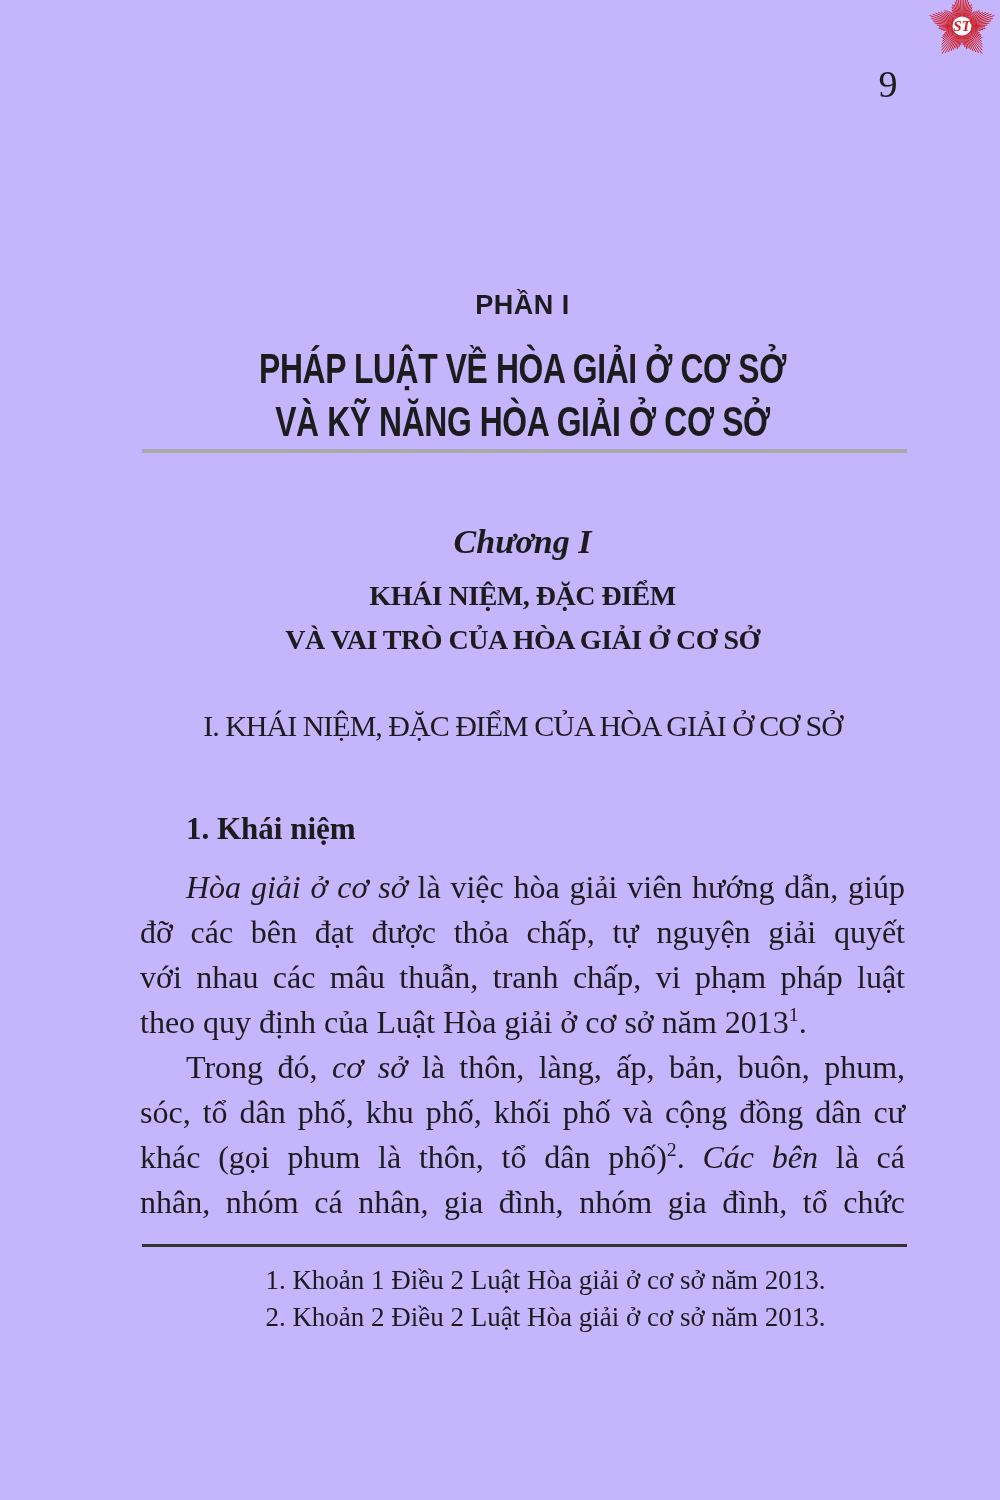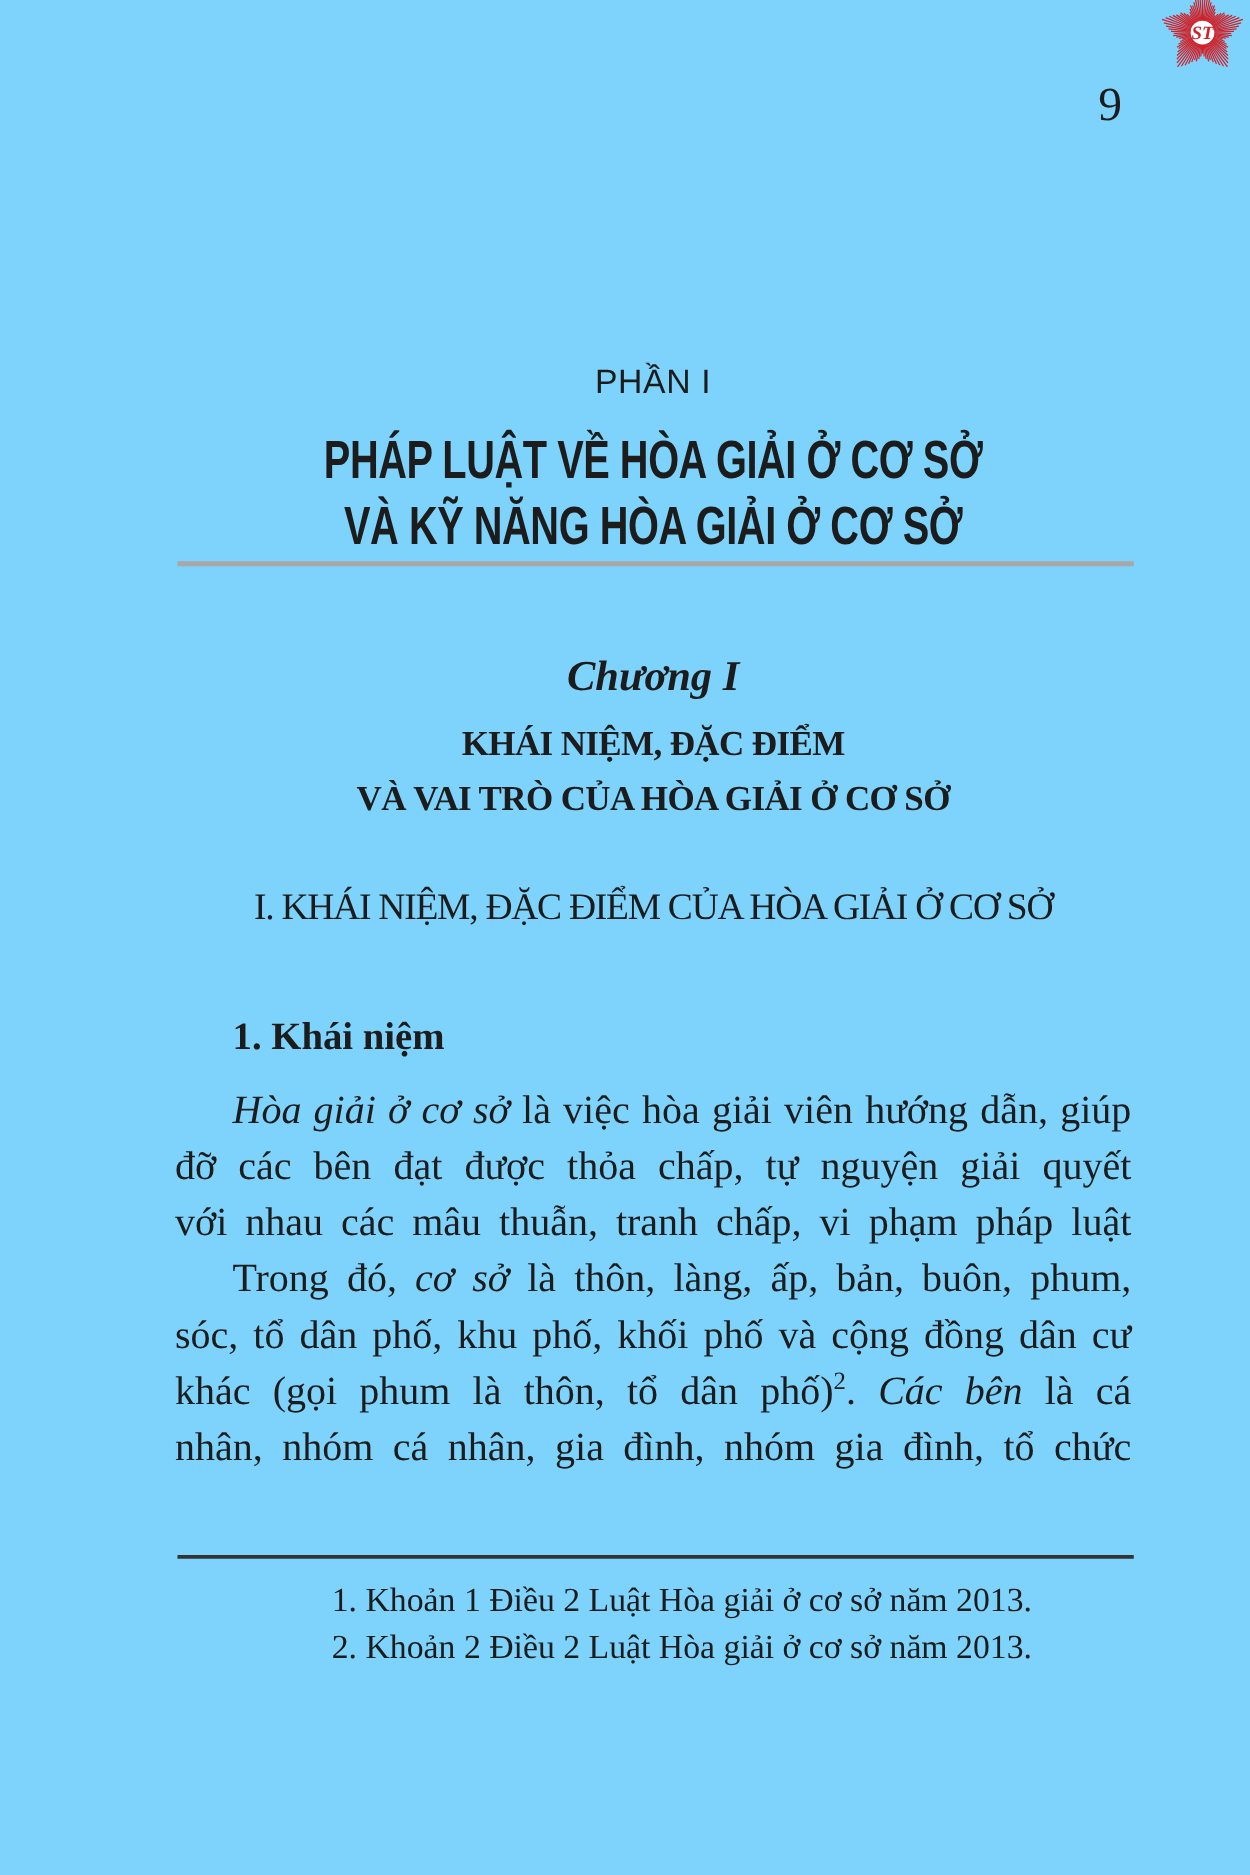--- a/index.html
+++ b/index.html
@@ -1,20 +1,20 @@
 <!DOCTYPE html>
 <html lang="vi"><head>
 <meta charset="utf-8">
 <style>
   html,body{margin:0;padding:0;background:#e8e8e8;}
   .page{
     position:relative;
     width:1000px;height:1500px;
     margin:0 auto;
-    background:#7dd3fc;
+    background:#c4b5fd;
     overflow:hidden;
     color:#1c1c1c;
     font-family:"Liberation Serif","DejaVu Serif",serif;
   }
   
   .logo{position:absolute;right:-4px;top:-14px;width:84px;height:84px;}
   .logo svg{display:block;width:84px;height:84px;}
   .logo text{
     font-family:"Liberation Serif","DejaVu Serif",serif;
     font-style:italic;font-weight:bold;font-size:15px;
@@ -25,21 +25,21 @@
     font-size:38px;text-align:center;
   }
   
   .col{position:absolute;left:140px;top:0;width:765px;height:1500px;}
   .col > div{position:absolute;width:100%;}
   .center{text-align:center;}
 
   .part-label{
     top:288px;
     font-family:"Liberation Sans","DejaVu Sans",sans-serif;
-    font-weight:normal;font-size:27px;line-height:34px;
+    font-weight:bold;font-size:27px;line-height:34px;
     letter-spacing:.5px;
   }
   .part-title{top:342px;}
   .pt-scale{
     font-family:"Liberation Sans","DejaVu Sans",sans-serif;
     font-weight:bold;font-size:43px;line-height:53px;
     white-space:nowrap;letter-spacing:-.5px;
     transform:scaleX(.74);transform-origin:50% 0;
   }
   .title-rule{
@@ -203,20 +203,21 @@
     </div>
 
     <div class="section-heading center">I. KHÁI NIỆM, ĐẶC ĐIỂM CỦA HÒA GIẢI Ở CƠ SỞ</div>
 
     <div class="subsection-heading">1. Khái niệm</div>
 
     <div class="body-text">
         <div class="bline j ind"><span class="it">Hòa giải ở cơ sở</span><span> là việc hòa giải viên hướng dẫn, giúp</span></div>
         <div class="bline j"><span>đỡ các bên đạt được thỏa chấp, tự nguyện giải quyết</span></div>
         <div class="bline j"><span>với nhau các mâu thuẫn, tranh chấp, vi phạm pháp luật</span></div>
+        <div class="bline"><span>theo quy định của Luật Hòa giải ở cơ sở năm 2013</span><span class="sup">1</span><span>.</span></div>
         <div class="bline j ind"><span>Trong đó, </span><span class="it">cơ sở</span><span> là thôn, làng, ấp, bản, buôn, phum,</span></div>
         <div class="bline j"><span>sóc, tổ dân phố, khu phố, khối phố và cộng đồng dân cư</span></div>
         <div class="bline j"><span>khác (gọi phum là thôn, tổ dân phố)</span><span class="sup">2</span><span>. </span><span class="it">Các bên</span><span> là cá</span></div>
         <div class="bline j"><span>nhân, nhóm cá nhân, gia đình, nhóm gia đình, tổ chức</span></div>
       </div>
 
     <div class="fn-rule"></div>
 
     <div class="footnotes">
         <div>1. Khoản 1 Điều 2 Luật Hòa giải ở cơ sở năm 2013.</div>

